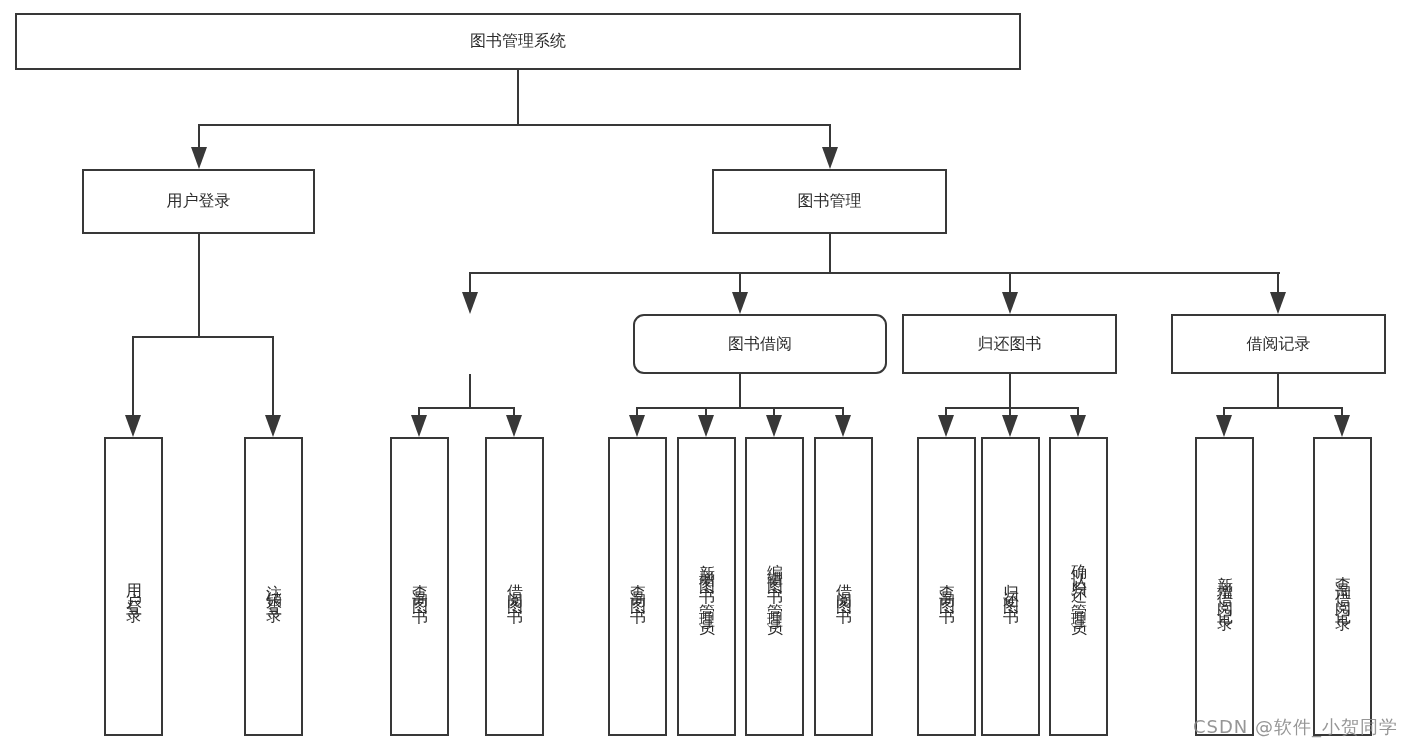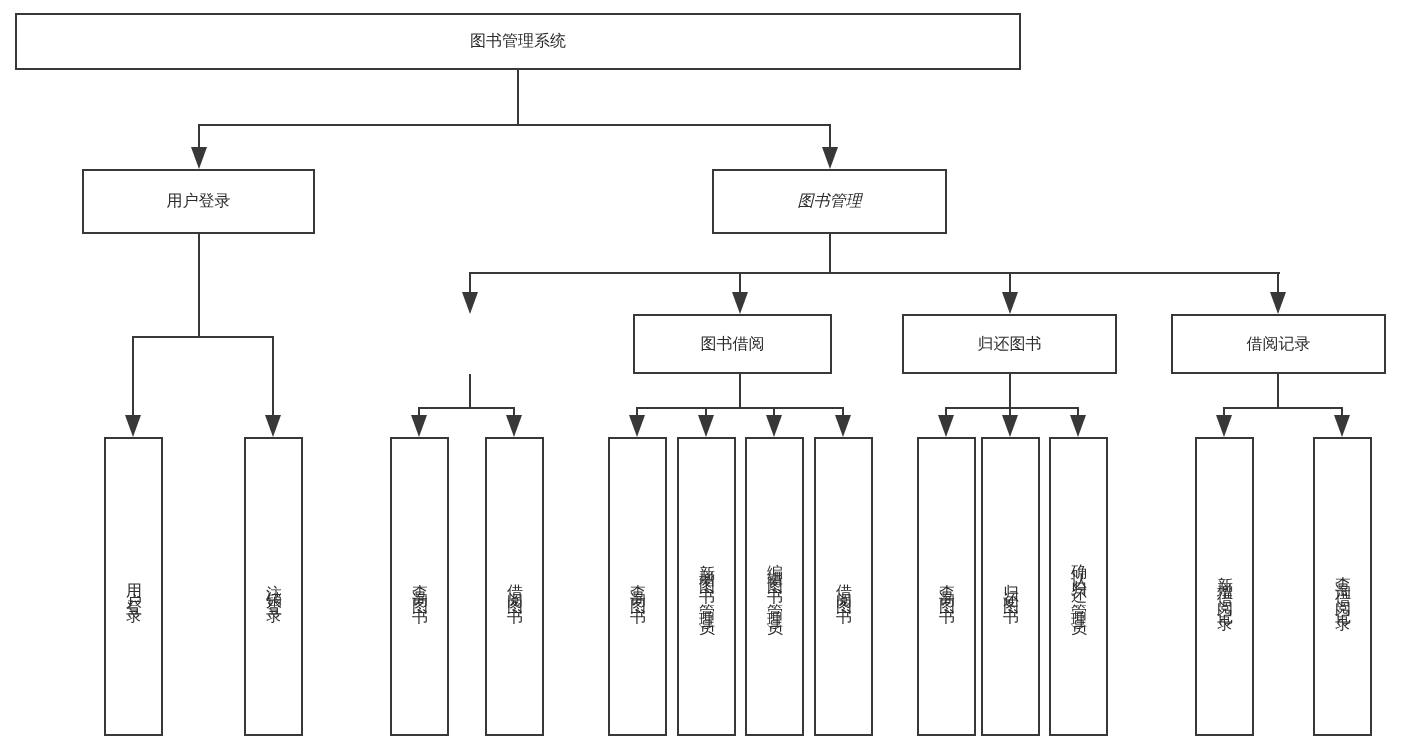--- a/index.html
+++ b/index.html
@@ -92,25 +92,25 @@
   <div class="vl" style="left:1341px; top:407px; height:12px;"></div>
   <div class="arr" style="left:1334px; top:415px;"></div>
 
   <div class="box" style="left:15px; top:13px; width:1006px; height:57px;">
     <span>图书管理系统</span>
   </div>
 
   <div class="box" style="left:82px; top:169px; width:233px; height:65px;">
     <span>用户登录</span>
   </div>
-  <div class="box" style="left:712px; top:169px; width:235px; height:65px;font-style:italic;">
+  <div class="box" style="left:712px; top:169px; width:235px; height:65px;">
     <span>图书管理</span>
   </div>
 
-  <div class="box" style="left:633px; top:314px; width:199px; height:60px;">
+  <div class="box" style="left:633px; top:314px; width:254px; height:60px;border-radius:11px;">
     <span>图书借阅</span>
   </div>
   <div class="box" style="left:902px; top:314px; width:215px; height:60px;">
     <span>归还图书</span>
   </div>
   <div class="box" style="left:1171px; top:314px; width:215px; height:60px;">
     <span>借阅记录</span>
   </div>
 
   <div class="box vbox" style="left:104px; top:437px; width:59px; height:299px;">
@@ -150,14 +150,15 @@
     <span>确认归还（管理员）</span>
   </div>
 
   <div class="box vbox" style="left:1195px; top:437px; width:59px; height:299px;">
     <span>新增借阅记录</span>
   </div>
   <div class="box vbox" style="left:1313px; top:437px; width:59px; height:299px;">
     <span>查询借阅记录</span>
   </div>
 
+  <div class="wm">CSDN @软件_小贺同学</div>
 
 </div>
 
 </body></html>

